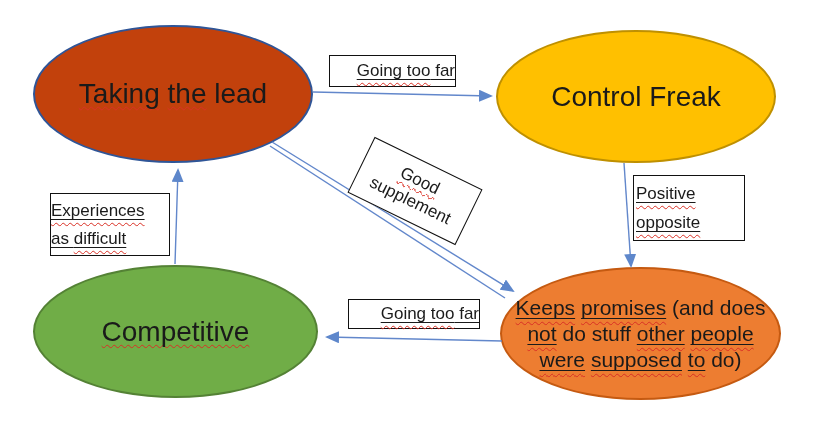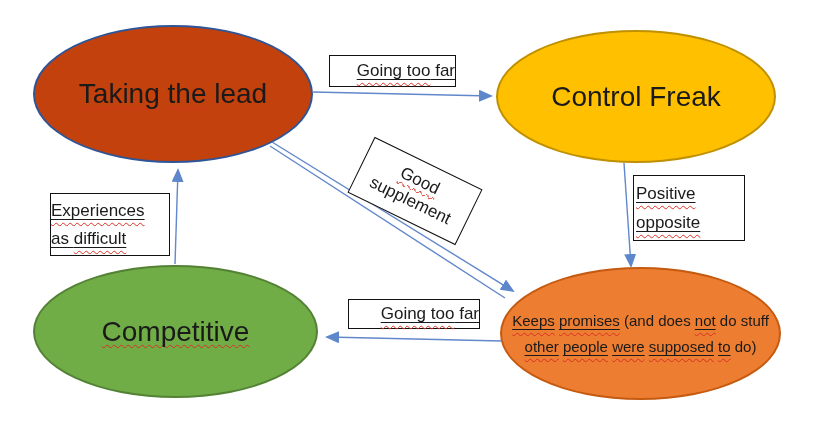--- a/index.html
+++ b/index.html
@@ -5,21 +5,21 @@
   html,body{margin:0;padding:0;background:#fff;}
   #canvas{
     position:relative;width:828px;height:423px;background:#ffffff;overflow:hidden;
     font-family:"Liberation Sans",sans-serif;color:#1a1a1a;
   }
   .node{
     position:absolute;border-radius:50%;display:flex;align-items:center;justify-content:center;
     text-align:center;box-sizing:border-box;border:2.5px solid #000;z-index:1;
   }
   .node-title{font-size:28px;line-height:1.2;}
-  .node-small{font-size:15px;line-height:26px;width:258px;}
+  .node-small{font-size:21px;line-height:26px;width:258px;}
   .lbl{
     position:absolute;background:#ffffff;border:1.5px solid #111;box-sizing:border-box;
     font-size:17px;z-index:3;display:flex;align-items:center;
   }
   .lbl.center{justify-content:flex-end;text-align:center;}
   .lbl.left{justify-content:flex-start;text-align:left;}
   #arrows{position:absolute;left:0;top:0;z-index:2;}
   .arrow{stroke:#6287CB;stroke-width:1.4;fill:none;}
   
   .su{text-decoration:underline solid #1a1a1a;text-decoration-thickness:1px;text-underline-offset:3px;}

